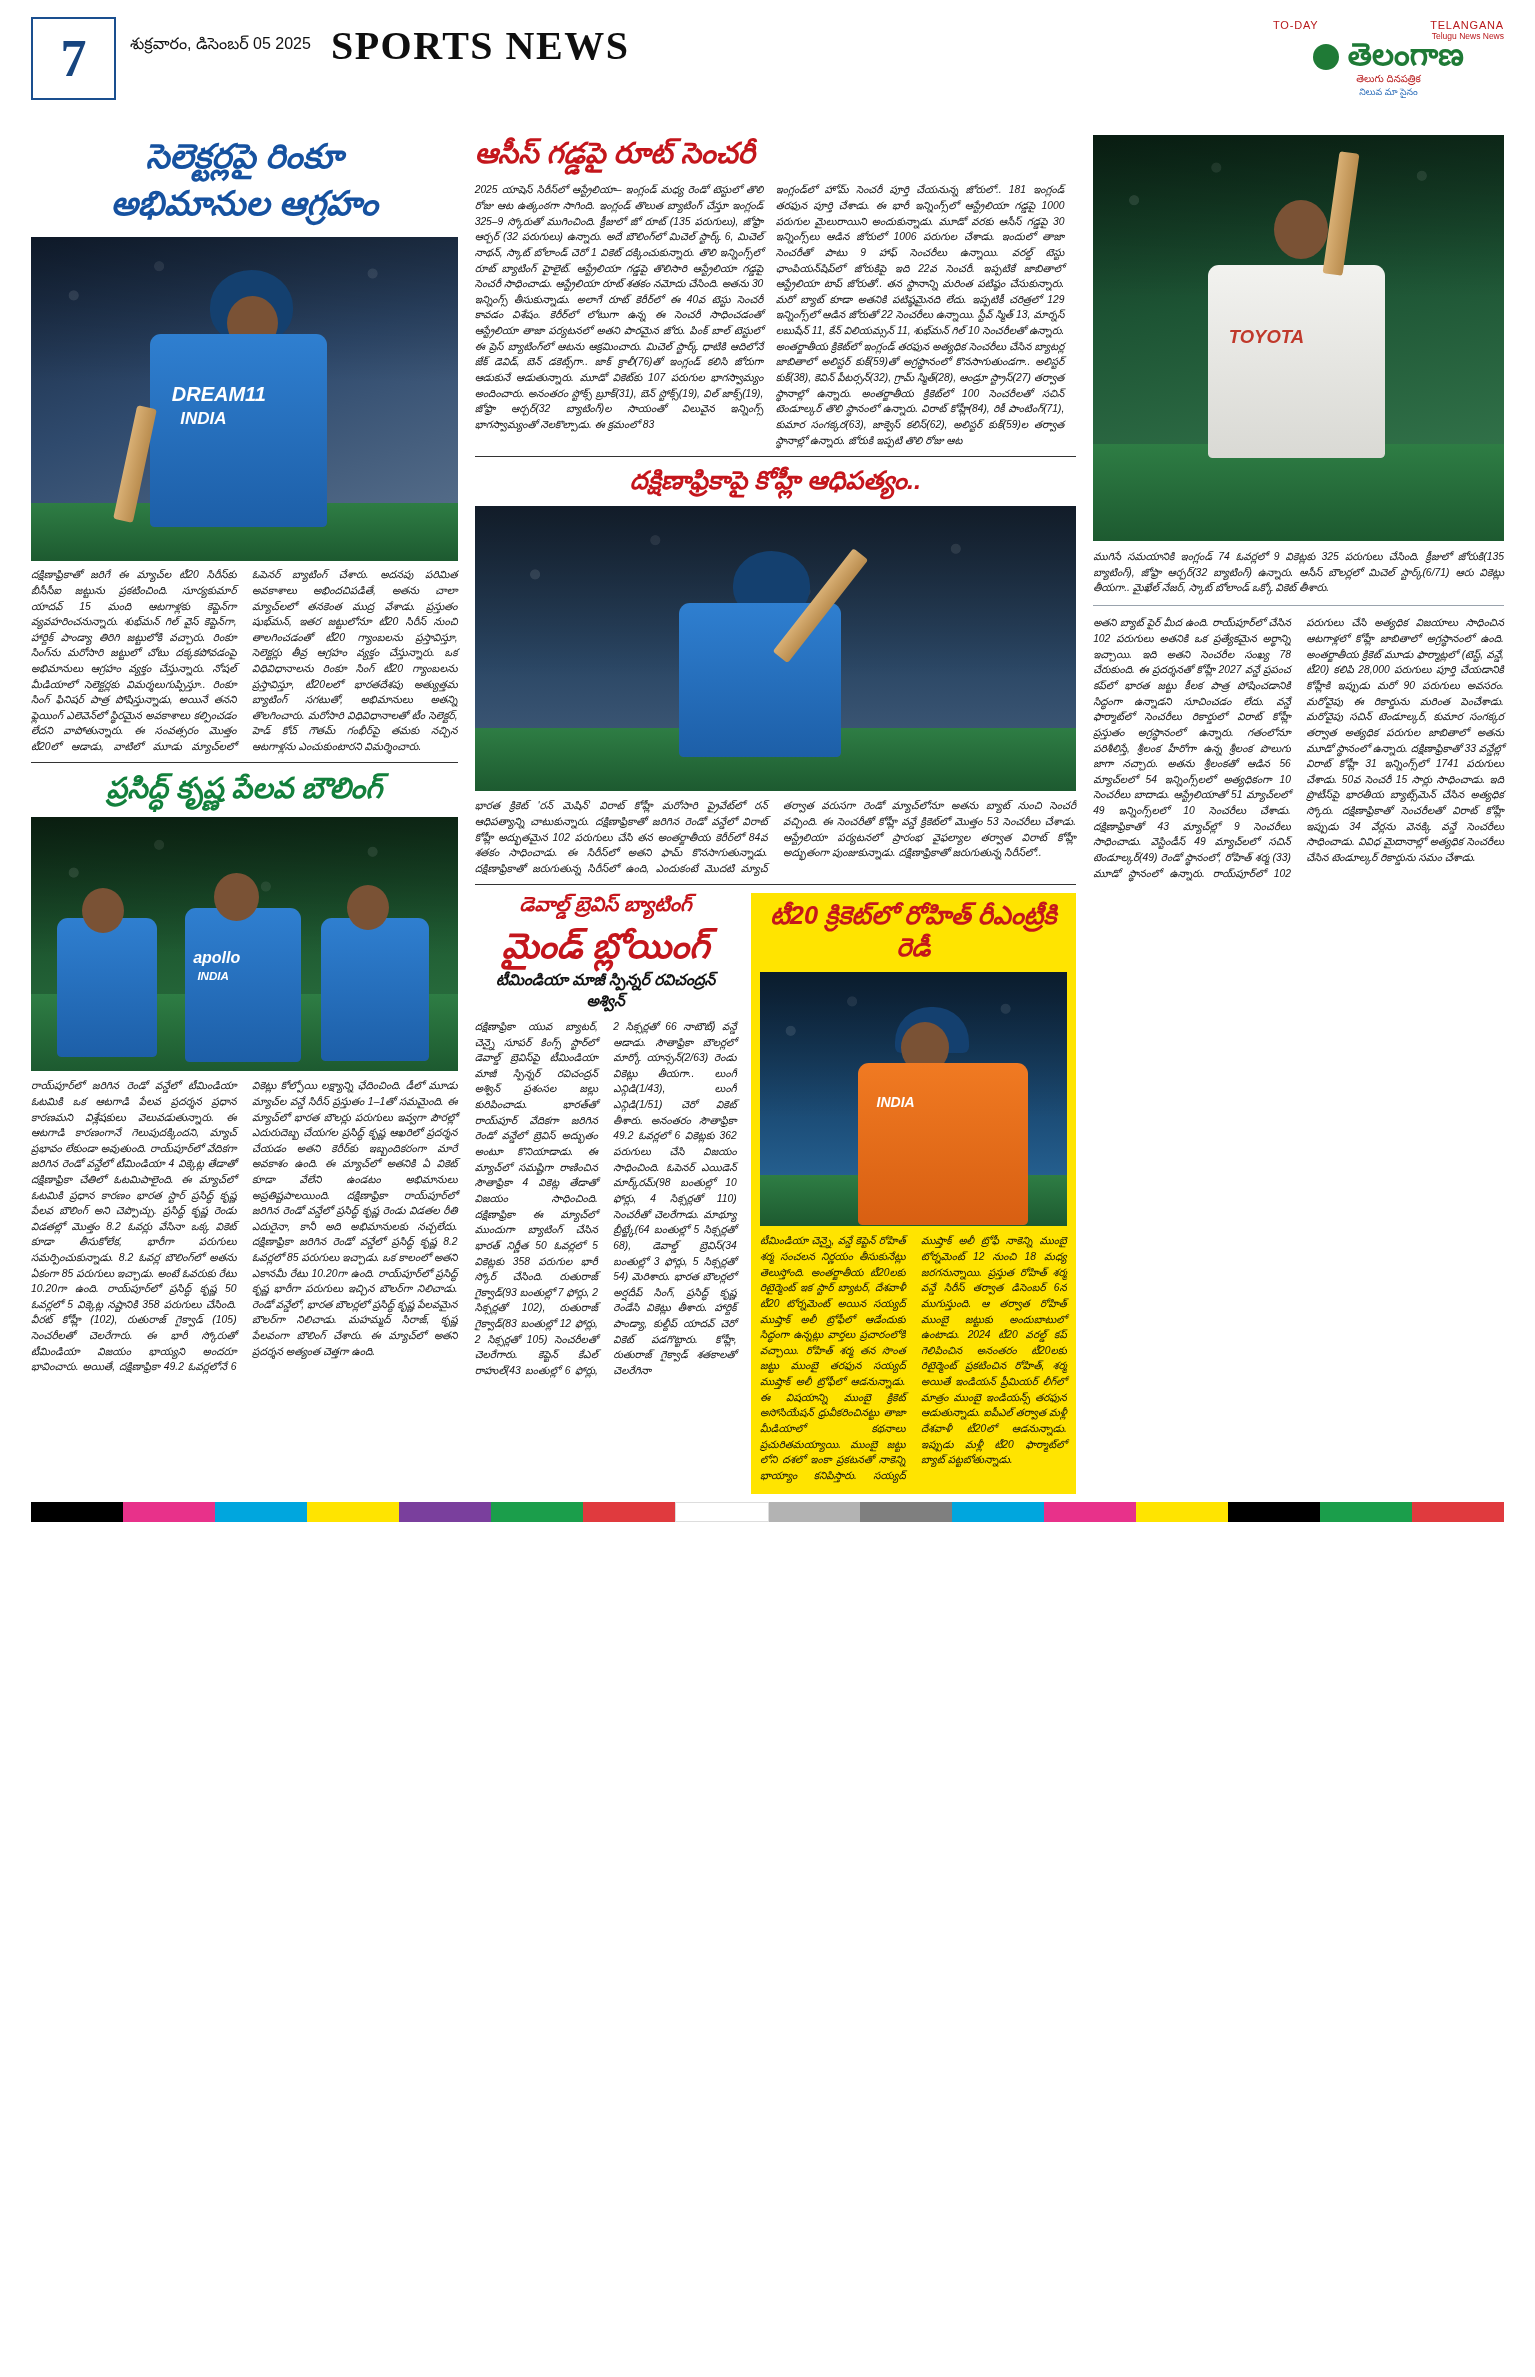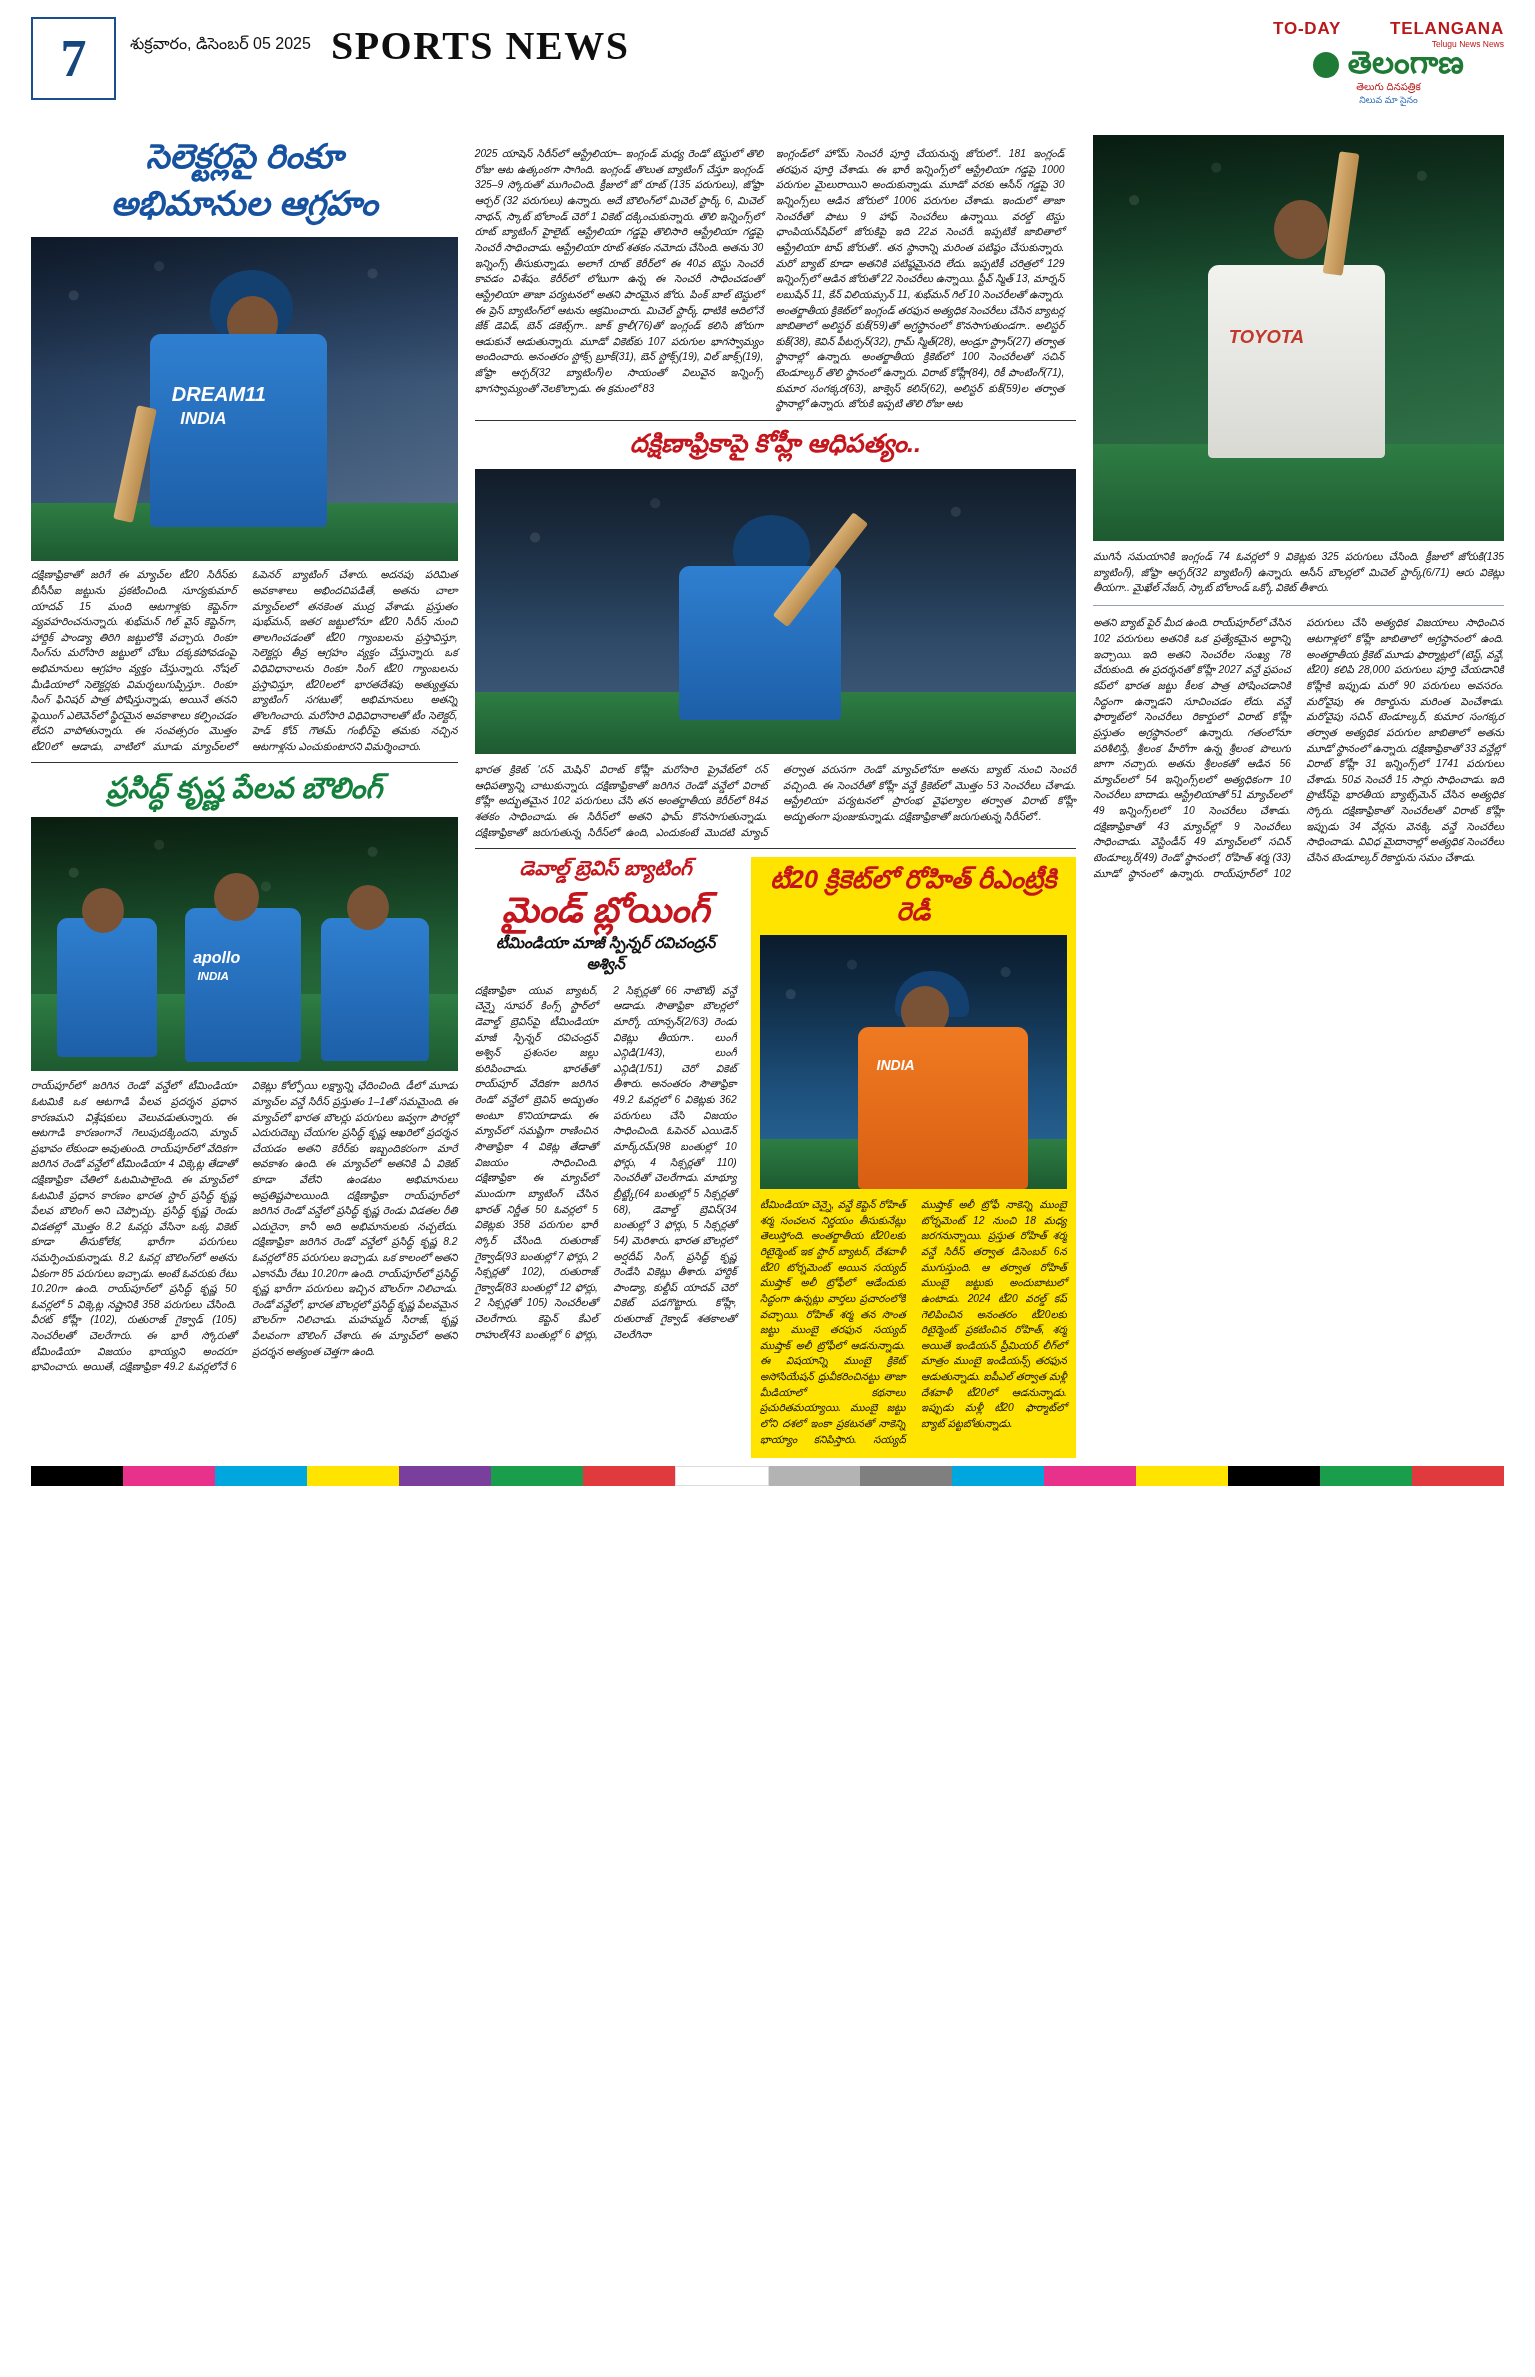--- a/index.html
+++ b/index.html
@@ -74,22 +74,22 @@
   }
   .masthead-logo {
     width: 231px;
     margin-left: 10.8px;
     text-align: center;
     padding-top: 1.5px;
   }
   .logo-top {
     display: flex;
     justify-content: space-between;
-    font-size: 17px;
-    font-weight: bold;
+    font-size: 11px;
+    font-weight: normal;
     color: #b8191b;
     letter-spacing: 0.8px;
     gap: 48px;
   }
   .logo-main {
     font-size: 31px;
     font-weight: bold;
     color: #1f7a36;
     line-height: 1.05;
     margin-top: -1.5px;
@@ -318,20 +318,21 @@
           <div style="position:absolute;left:38%;top:52%;color:#fff;font-size:16px;font-weight:bold;">apollo</div>
           <div style="position:absolute;left:39%;top:60%;color:#fff;font-size:11.6px;font-weight:bold;">INDIA</div>
         </div>
       </div>
 
       <div class="cap cols2" style="margin-top:7.7px;">రాయ్‌పూర్‌లో జరిగిన రెండో వన్డేలో టీమిండియా ఓటమికి ఒక ఆటగాడి పేలవ ప్రదర్శన ప్రధాన కారణమని విశ్లేషకులు వెలువడుతున్నారు. ఈ ఆటగాడి కారణంగానే గెలుపుదక్కిందని, మ్యాచ్ ప్రభావం లేకుండా అవుతుంది. రాయ్‌పూర్‌లో వేదికగా జరిగిన రెండో వన్డేలో టీమిండియా 4 విక్కెట్ల తేడాతో దక్షిణాఫ్రికా చేతిలో ఓటమిపాలైంది. ఈ మ్యాచ్‌లో ఓటమికి ప్రధాన కారణం భారత స్టార్ ప్రసిద్ధ్ కృష్ణ పేలవ బౌలింగ్ అని చెప్పొచ్చు. ప్రసిద్ధ్ కృష్ణ రెండు విడతల్లో మొత్తం 8.2 ఓవర్లు వేసినా ఒక్క వికెట్ కూడా తీసుకోలేక, భారీగా పరుగులు సమర్పించుకున్నాడు. 8.2 ఓవర్ల బౌలింగ్‌లో అతను ఏకంగా 85 పరుగులు ఇచ్చాడు. అంటే ఓవరుకు రేటు 10.20గా ఉంది. రాయ్‌పూర్‌లో ప్రసిద్ధ్ కృష్ణ 50 ఓవర్లలో 5 విక్కెట్ల నష్టానికి 358 పరుగులు చేసింది. వీరట్ కోహ్లీ (102), రుతురాజ్ గైక్వాడ్ (105) సెంచరీలతో చెలరేగారు. ఈ భారీ స్కోరుతో టీమిండియా విజయం భాయ్యని అందరూ భావించారు. అయితే, దక్షిణాఫ్రికా 49.2 ఓవర్లలోనే 6 వికెట్లు కోల్పోయి లక్ష్యాన్ని ఛేదించింది. డీలో మూడు మ్యాచ్‌ల వన్డే సిరీస్ ప్రస్తుతం 1–1తో సమమైంది. ఈ మ్యాచ్‌లో భారత బౌలర్లు పరుగులు ఇవ్వగా పౌరల్లో ఎదురుదెబ్బ చేయగల ప్రసిద్ధ్ కృష్ణ ఆఖరిలో ప్రదర్శన చేయడం అతని కెరీర్‌కు ఇబ్బందికరంగా మారే అవకాశం ఉంది. ఈ మ్యాచ్‌లో అతనికి ఏ వికెట్ కూడా వేలేని ఉండటం అభిమానులు అప్రతిష్టపాలయింది. దక్షిణాఫ్రికా రాయ్‌పూర్‌లో జరిగిన రెండో వన్డేలో ప్రసిద్ధ్ కృష్ణ రెండు విడతల రీతి ఎదురైనా, కానీ అది అభిమానులకు నచ్చలేదు. దక్షిణాఫ్రికా జరిగిన రెండో వన్డేలో ప్రసిద్ధ్ కృష్ణ 8.2 ఓవర్లలో 85 పరుగులు ఇచ్చాడు. ఒక కాలంలో అతని ఎకానమీ రేటు 10.20గా ఉంది. రాయ్‌పూర్‌లో ప్రసిద్ధ్ కృష్ణ భారీగా పరుగులు ఇచ్చిన బౌలర్‌గా నిలిచాడు. రెండో వన్డేలో, భారత బౌలర్లలో ప్రసిద్ధ్ కృష్ణ పేలవమైన బౌలర్‌గా నిలిచాడు. మహమ్మద్ సిరాజ్, కృష్ణ పేలవంగా బౌలింగ్ చేశారు. ఈ మ్యాచ్‌లో అతని ప్రదర్శన అత్యంత చెత్తగా ఉంది.</div>
     </div>
 
     <div class="col-mid">
 
+      <div class="hl-red h-lg" style="text-align:left;">ఆసీస్ గడ్డపై రూట్ సెంచరీ</div>
 
       <div style="display:flex;gap:12.3px;margin-top:10.8px;">
         <div style="flex:1;">
           <div style="display:flex;gap:12.3px;">
             <div class="body-text" style="width:48%;">2025 యాషెస్ సిరీస్‌లో ఆస్ట్రేలియా– ఇంగ్లండ్ మధ్య రెండో టెస్టులో తొలి రోజు ఆట ఉత్కంఠగా సాగింది. ఇంగ్లండ్ తొలుత బ్యాటింగ్ చేస్తూ ఇంగ్లండ్ 325–9 స్కోరుతో ముగించింది. క్రీజులో జో రూట్ (135 పరుగులు), జోఫ్రా ఆర్చర్ (32 పరుగులు) ఉన్నారు. అదే బౌలింగ్‌లో మిచెల్ స్టార్క్ 6, మిచెల్ నాథన్, స్కాట్ బోలాండ్ చెరో 1 వికెట్ దక్కించుకున్నారు. తొలి ఇన్నింగ్స్‌లో రూట్ బ్యాటింగ్ హైలైట్. ఆస్ట్రేలియా గడ్డపై తొలిసారి ఆస్ట్రేలియా గడ్డపై సెంచరీ సాధించాడు. ఆస్ట్రేలియా రూట్ శతకం నమోదు చేసింది. అతను 30 ఇన్నింగ్స్ తీసుకున్నాడు. అలాగే రూట్ కెరీర్‌లో ఈ 40వ టెస్టు సెంచరీ కావడం విశేషం. కెరీర్‌లో లోటుగా ఉన్న ఈ సెంచరీ సాధించడంతో ఆస్ట్రేలియా తాజా పర్యటనలో అతని పారమైన జోరు. పింక్ బాల్ టెస్టులో ఈ ప్రెస్ బ్యాటింగ్‌లో ఆటను ఆక్రమించారు. మిచెల్ స్టార్క్ ధాటికి ఆదిలోనే జేక్ డెవిడ్, బెన్ డకెట్స్‌గా.. జాక్ క్రాలీ(76)తో ఇంగ్లండ్ కలిసి జోరుగా ఆడుకునే ఆడుతున్నారు. మూడో వికెట్‌కు 107 పరుగుల భాగస్వామ్యం అందించారు. అనంతరం స్టోక్స్ బ్రూక్(31), బెన్ స్టోక్స్(19), విల్ జాక్స్(19), జోఫ్రా ఆర్చర్(32 బ్యాటింగ్)ల సాయంతో విలువైన ఇన్నింగ్స్ భాగస్వామ్యంతో నెలకొల్పాడు. ఈ క్రమంలో 83</div>
             <div class="body-text" style="width:48%;">ఇంగ్లండ్‌లో హోమ్ సెంచరీ పూర్తి చేయనున్న జోరులో.. 181 ఇంగ్లండ్ తరఫున పూర్తి చేశాడు. ఈ భారీ ఇన్నింగ్స్‌లో ఆస్ట్రేలియా గడ్డపై 1000 పరుగుల మైలురాయిని అందుకున్నాడు. మూడో వరకు ఆసీస్ గడ్డపై 30 ఇన్నింగ్స్‌లు ఆడిన జోరులో 1006 పరుగుల చేశాడు. ఇందులో తాజా సెంచరీతో పాటు 9 హాఫ్ సెంచరీలు ఉన్నాయి. వరల్డ్ టెస్టు ఛాంపియన్‌షిప్‌లో జోరుకిపై ఇది 22వ సెంచరీ. ఇప్పటికే జాబితాలో ఆస్ట్రేలియా టాప్ జోరుతో.. తన స్థానాన్ని మరింత పటిష్ఠం చేసుకున్నారు. మరో బ్యాట్ కూడా అతనికి పటిష్ఠమైనది లేదు. ఇప్పటికీ చరిత్రలో 129 ఇన్నింగ్స్‌లో ఆడిన జోరుతో 22 సెంచరీలు ఉన్నాయి. స్టీవ్ స్మిత్ 13, మార్నస్ లబుషేన్ 11, కేన్ విలియమ్సన్ 11, శుభ్‌మన్ గిల్ 10 సెంచరీలతో ఉన్నారు. అంతర్జాతీయ క్రికెట్‌లో ఇంగ్లండ్ తరఫున అత్యధిక సెంచరీలు చేసిన బ్యాటర్ల జాబితాలో అలిస్టర్ కుక్(59)తో అగ్రస్థానంలో కొనసాగుతుండగా.. అలిస్టర్ కుక్(38), కెవిన్ పీటర్సన్(32), గ్రామ్ స్మిత్(28), ఆండ్రూ స్ట్రాస్(27) తర్వాత స్థానాల్లో ఉన్నారు. అంతర్జాతీయ క్రికెట్‌లో 100 సెంచరీలతో సచిన్ టెండూల్కర్ తొలి స్థానంలో ఉన్నారు. విరాట్ కోహ్లీ(84), రికీ పాంటింగ్(71), కుమార సంగక్కర(63), జాక్వెస్ కలిస్(62), అలిస్టర్ కుక్(59)ల తర్వాత స్థానాల్లో ఉన్నారు. జోరుకి ఇప్పటి తొలి రోజు ఆట</div>
           </div>
         </div>
       </div>
 

